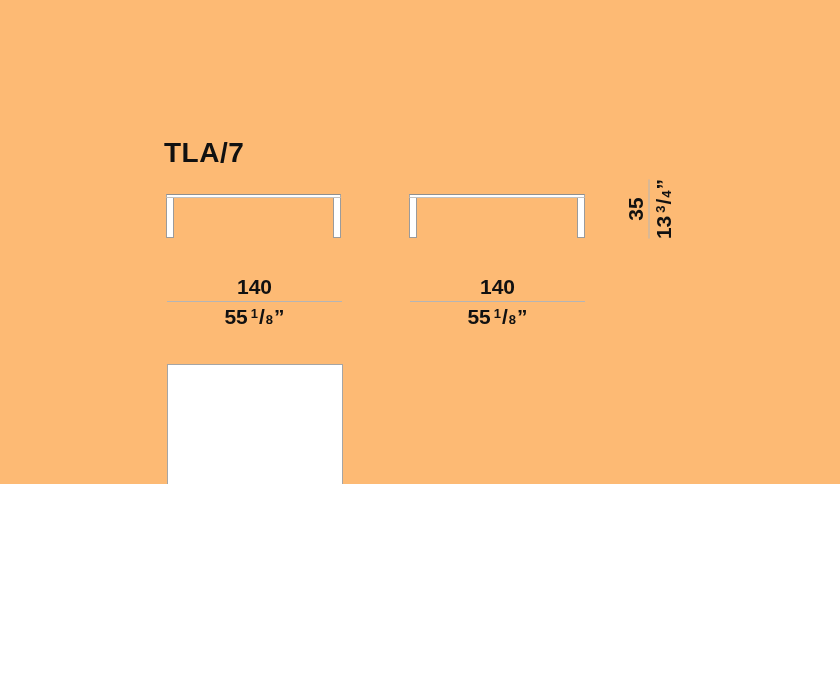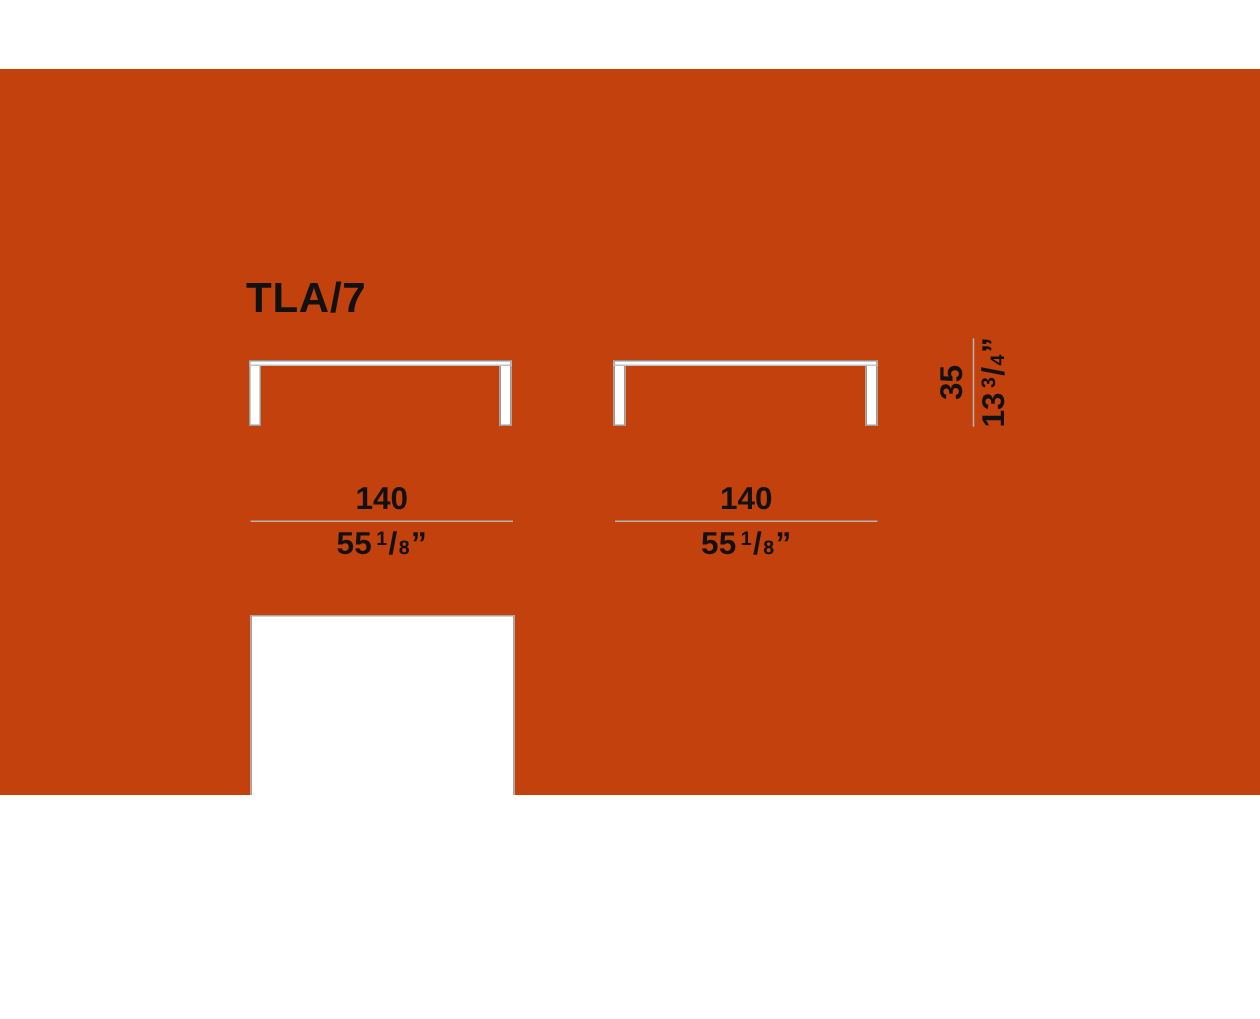--- a/index.html
+++ b/index.html
@@ -5,24 +5,23 @@
   html, body {
     margin: 0;
     padding: 0;
     background: #ffffff;
     font-family: "Liberation Sans", "DejaVu Sans", sans-serif;
   }
   .canvas {
     position: relative;
     width: 840px;
     height: 484px;
-    background: #c2410c;
+    background: #fdba74;
     overflow: hidden;
     color: #111111;
-    margin-top: 46px;
   }
 
   
   .title {
     position: absolute;
     left: 164px;
     top: 137px;
     font-size: 28px;
     font-weight: 700;
     letter-spacing: 0.5px;

